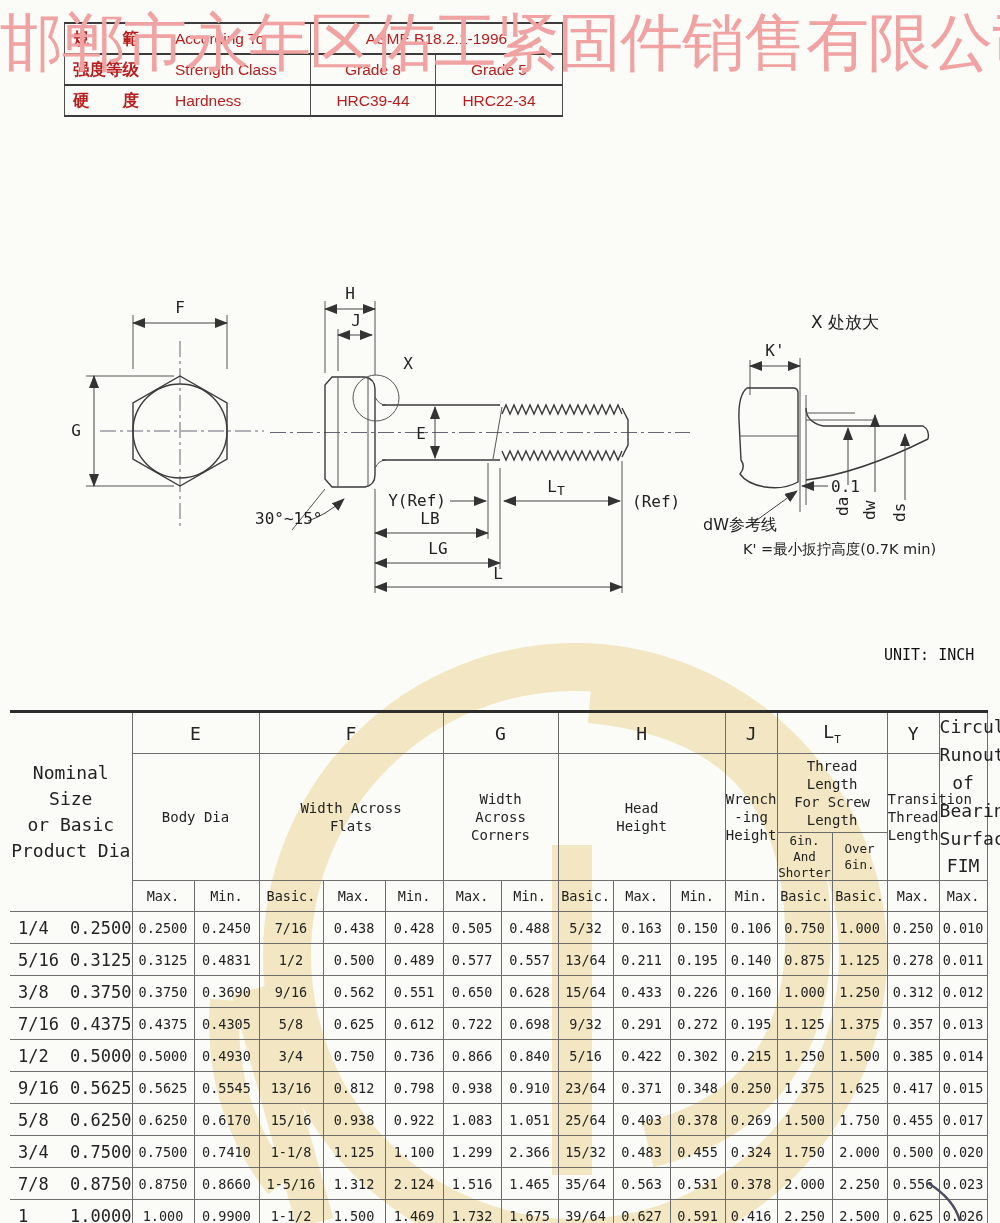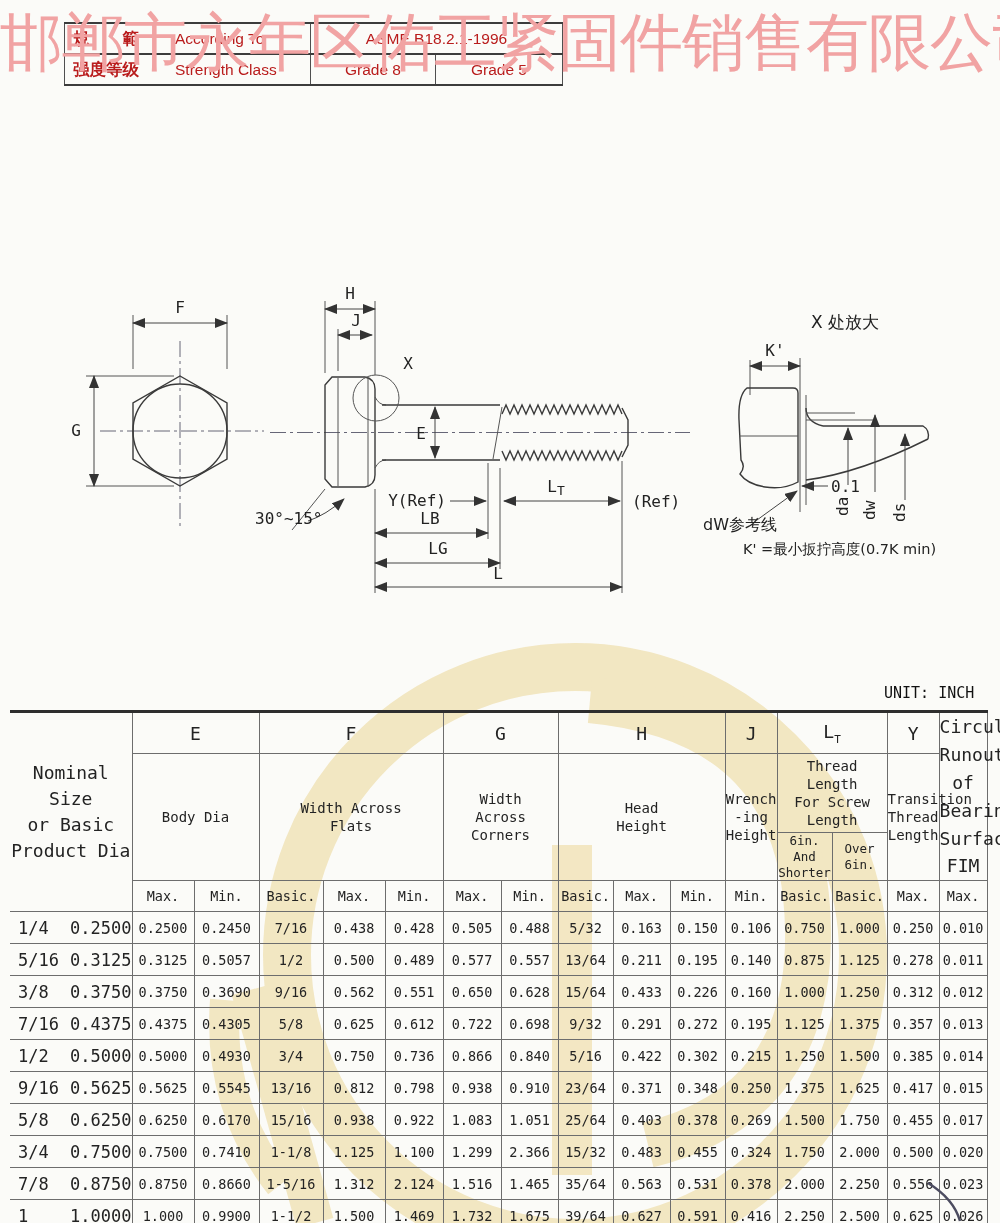--- a/index.html
+++ b/index.html
@@ -24,21 +24,21 @@
   .cl{stroke:#667;stroke-width:1;fill:none;stroke-dasharray:16 4 3 4;}
   .dlab{font-size:16px;}
   .dlab-s{font-size:13px;}
 
   
   .wm-red{position:absolute;left:0;top:548;width:1000px;z-index:5;white-space:nowrap;
         font-size:63px;letter-spacing:-1px;font-weight:500;pointer-events:none;}
   .logo{z-index:0;}
 
   
-  .unit{position:absolute;top:684px;left:884px;font-size:15px;z-index:2;
+  .unit{position:absolute;top:646px;left:884px;font-size:15px;z-index:2;
         font-family:"DejaVu Sans Mono",monospace;color:#111;}
   table.dim{border-collapse:collapse;table-layout:fixed;width:977px;background:transparent;z-index:2;position:relative;}
   table.dim th,table.dim td{border:1px solid #6d6d6d;padding:0;text-align:center;vertical-align:middle;
         font-weight:normal;color:#232323;background:transparent;}
   table.dim{border-top:3px solid #2e2e2e;border-bottom:3px solid #2e2e2e;}
   table.dim tr>*:first-child{border-left:none;}
   tr.letters th{height:40px;font-size:18px;font-family:"DejaVu Sans Mono",monospace;}
   tr.desc th{height:64px;font-size:14px;line-height:1.3;white-space:pre-line;font-family:"DejaVu Sans Mono",monospace;}
   tr.ltsub th{height:44px;font-size:12.5px;line-height:1.25;white-space:pre-line;font-family:"DejaVu Sans Mono",monospace;}
   th.nomh{font-size:15px;white-space:pre-line;line-height:1.45;font-family:"DejaVu Sans Mono",monospace;}
@@ -73,20 +73,25 @@
       </colgroup>
     <tbody>
         <tr>
       <td class="lab"><span class="cn">規　　範</span><span class="en">According To</span></td>
       <td colspan="2">ASME B18.2.1-1996</td>
     </tr>
     <tr>
       <td class="lab"><span class="cn">强度等级</span><span class="en">Strength Class</span></td>
       <td>Grade 8</td>
       <td>Grade 5</td>
+    </tr>
+    <tr>
+      <td class="lab"><span class="cn">硬　　度</span><span class="en">Hardness</span></td>
+      <td>HRC39-44</td>
+      <td>HRC22-34</td>
     </tr>
   </tbody>
     </table>
 
   <svg class="abs" style="left:30px;top:283px;z-index:1" width="250" height="300">
     <defs>
       <marker id="af" markerWidth="13" markerHeight="10" refX="12" refY="5" orient="auto-start-reverse" markerUnits="userSpaceOnUse">
         <path d="M0,0 L13,5 L0,10 z" fill="#333"></path>
       </marker>
     </defs>
@@ -299,21 +304,21 @@
           <td>0.150</td>
           <td>0.106</td>
           <td>0.750</td>
           <td>1.000</td>
           <td>0.250</td>
           <td>0.010</td>
         </tr>
         <tr>
           <td class="nom"><span>5/16</span><span>0.3125</span></td>
           <td>0.3125</td>
-          <td>0.5057</td>
+          <td>0.4831</td>
           <td>1/2</td>
           <td>0.500</td>
           <td>0.489</td>
           <td>0.577</td>
           <td>0.557</td>
           <td>13/64</td>
           <td>0.211</td>
           <td>0.195</td>
           <td>0.140</td>
           <td>0.875</td>

